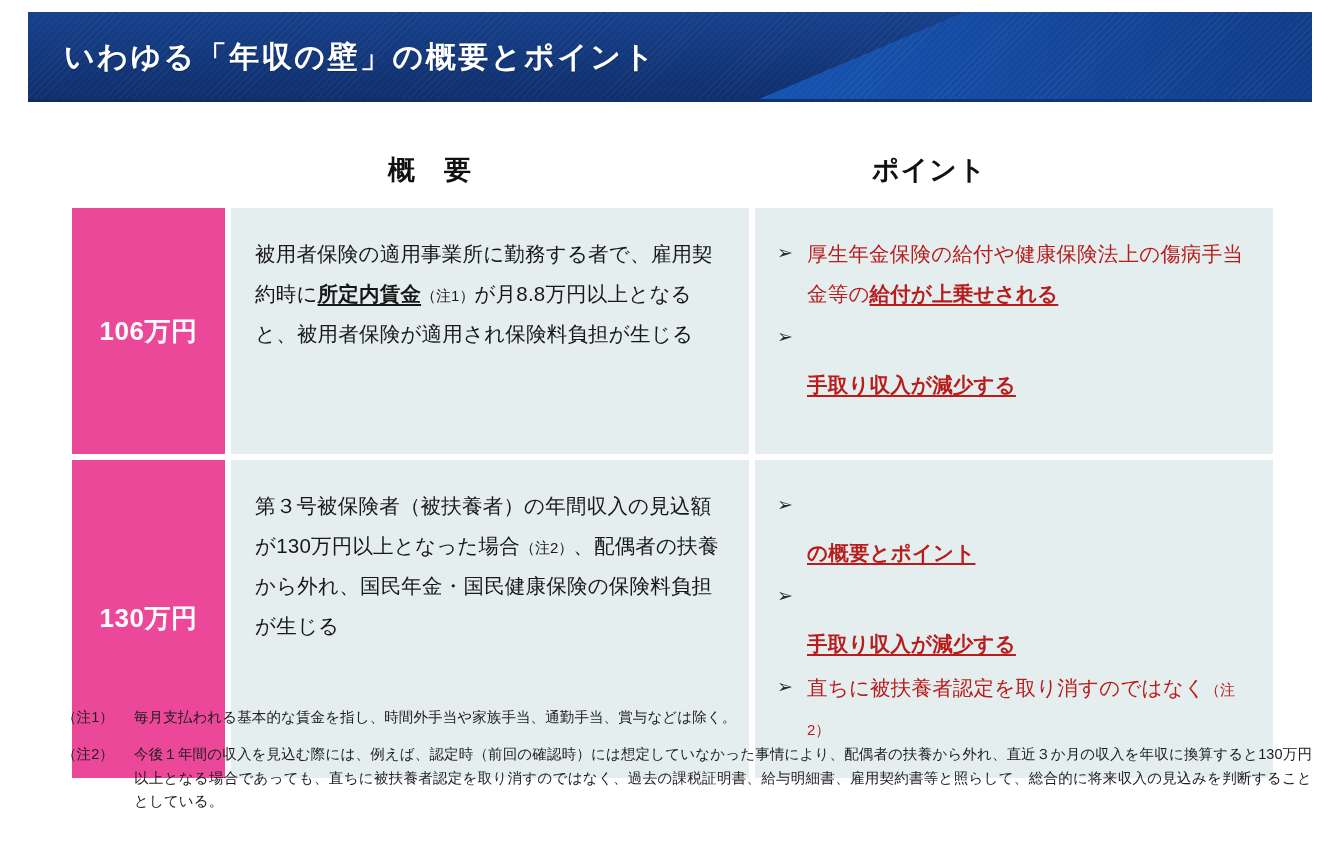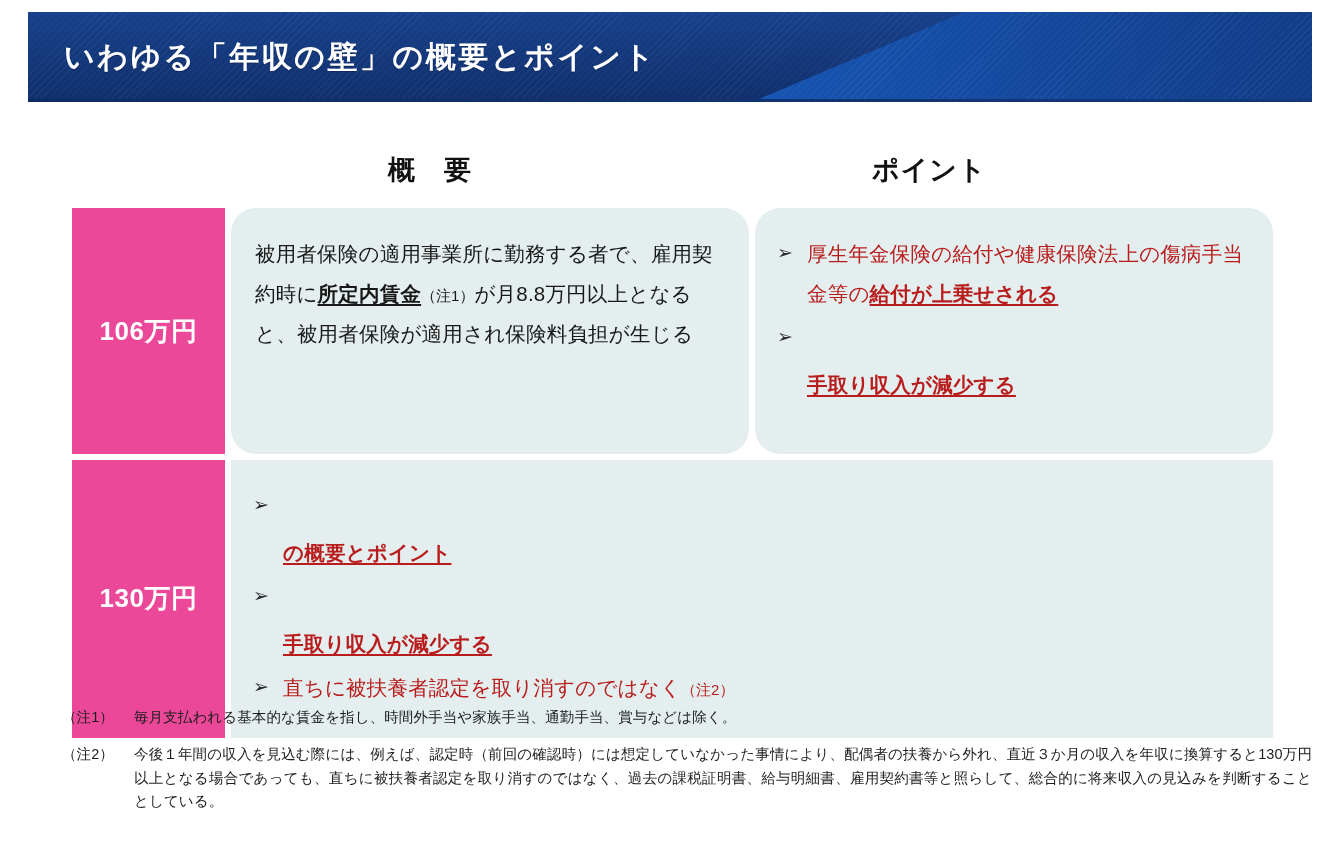--- a/index.html
+++ b/index.html
@@ -126,21 +126,21 @@
     padding: 26px 22px 26px 24px;
     box-sizing: border-box;
   }
   .cell-points {
     flex: 1 1 auto;
     background: #e4eeee;
     padding: 26px 20px 26px 22px;
     box-sizing: border-box;
   }
   .row-1 .cell-summary,
-  .row-1 .cell-points { min-height: 246px; border-radius: 25px; }
+  .row-1 .cell-points { min-height: 246px; }
   .row-2 .cell-summary,
   .row-2 .cell-points { min-height: 220px; }
 
   .body-text {
     font-size: 20.5px;
     line-height: 1.95;
     color: #181818;
     letter-spacing: 0.2px;
   }
   .em-underline {
@@ -249,20 +249,23 @@
         </li>
       </ul>
     </div>
   </div>
 
   <div class="wall-row row-2">
     <div class="cell-amount">
       <span>130万円</span>
     </div>
 
+    <div class="cell-summary">
+      <div class="body-text"><span>第３号被保険者（被扶養者）の年間収入の見込額が130万円以上となった場合</span><span class="note-ref">（注2）</span><span>、配偶者の扶養から外れ、国民年金・国民健康保険の保険料負担が生じる</span></div>
+    </div>
 
     <div class="cell-points">
       <ul class="bullet-list">
         <li class="bullet-item">
           <span class="bullet-marker">➢</span>
           <span class="bullet-text strong">の概要とポイント</span>
         </li>
         <li class="bullet-item">
           <span class="bullet-marker">➢</span>
           <span class="bullet-text strong">手取り収入が減少する</span>

